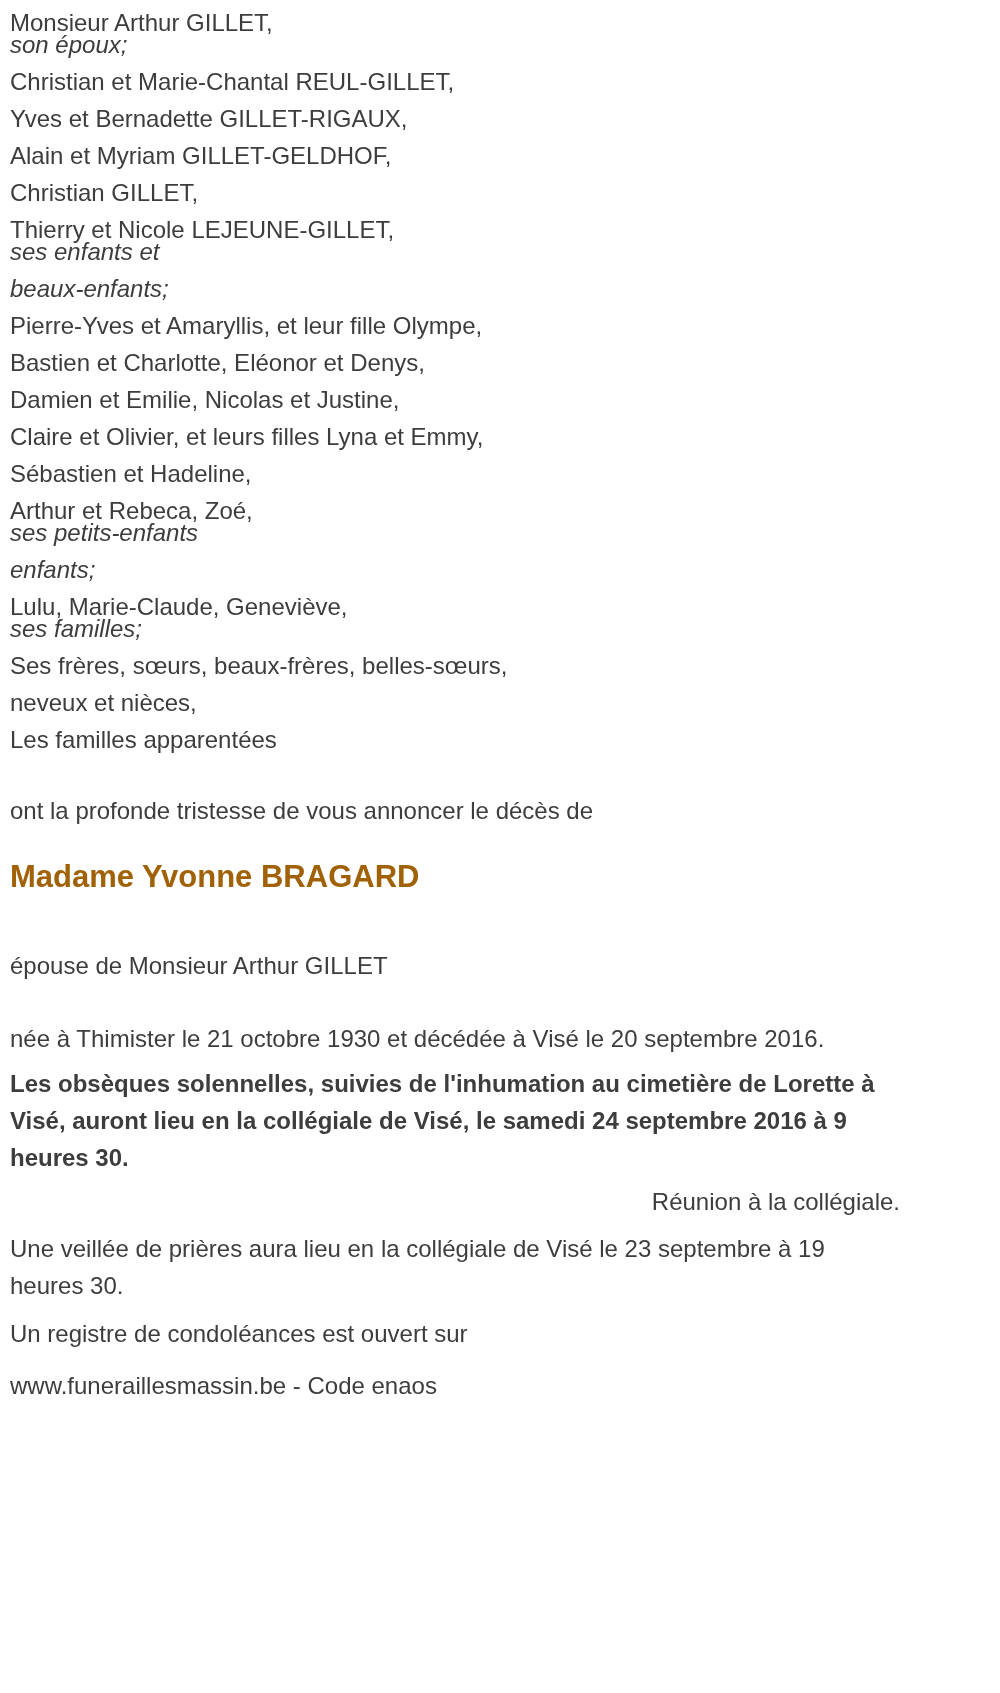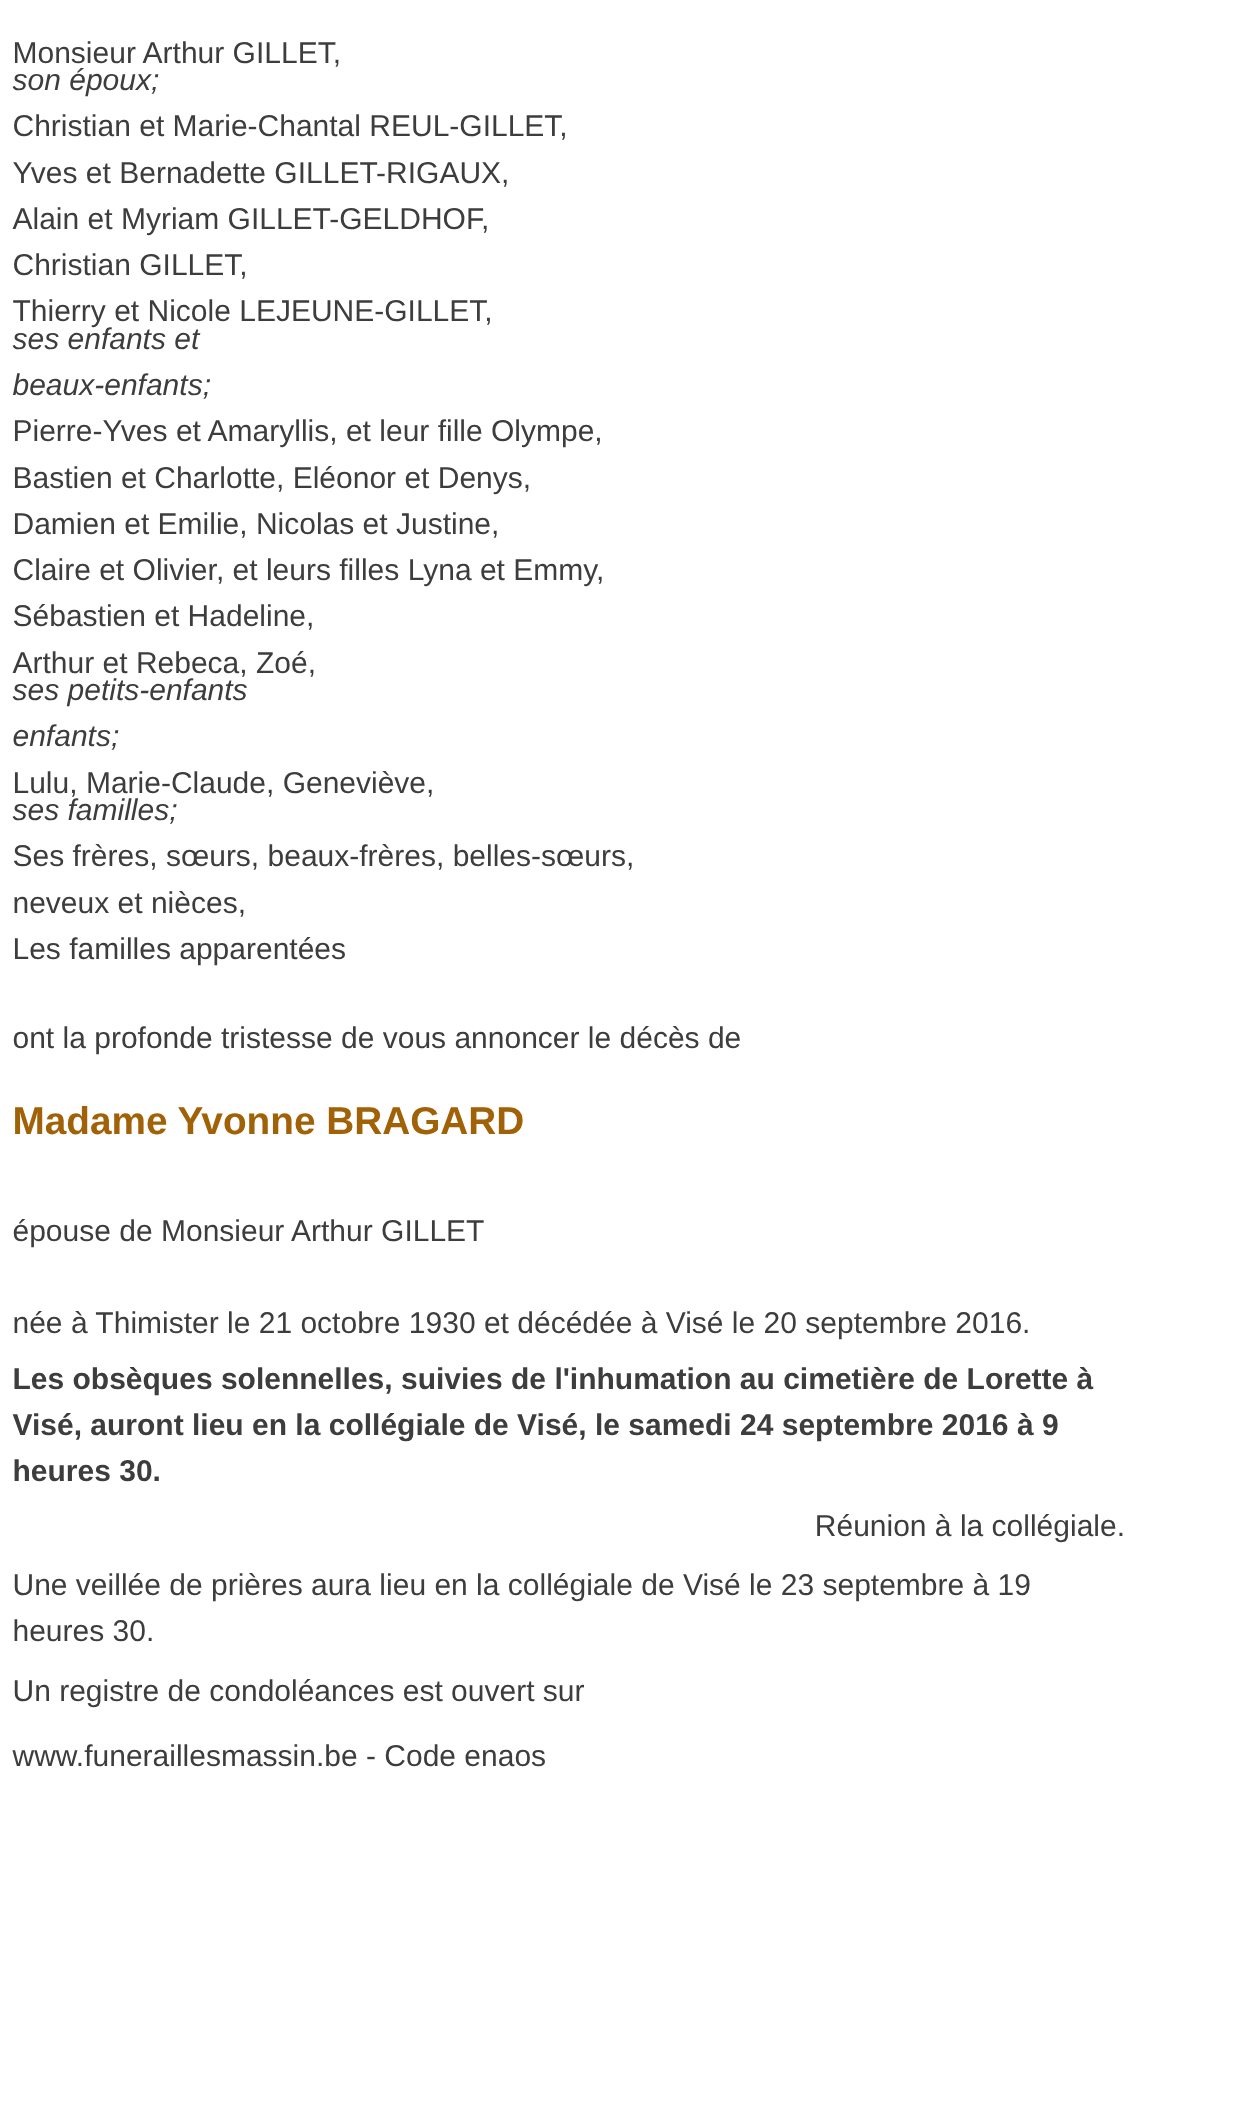--- a/index.html
+++ b/index.html
@@ -2,21 +2,21 @@
 <html><head>
 <meta charset="utf-8">
 <style>
   * { margin:0; padding:0; box-sizing:border-box; }
   html,body { background:#ffffff; }
   .sheet {
     position:relative;
     width:1000px;
     height:1693px;
     background:#ffffff;
-    padding:24px 84px 0 10px;
+    padding:4px 84px 0 10px;
     font-family:"Liberation Sans","DejaVu Sans",sans-serif;
     font-size:24px;
     line-height:37px;
     color:#3d3d3d;
     overflow:hidden;
   }
   .line { white-space:nowrap; }
   .rel { text-align:left; font-style:italic; }
   .rel.tight { margin-top:-15px; }
   .intro { margin-top:34px; }

